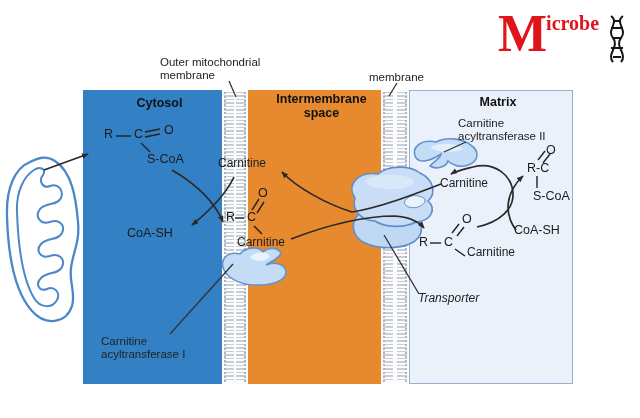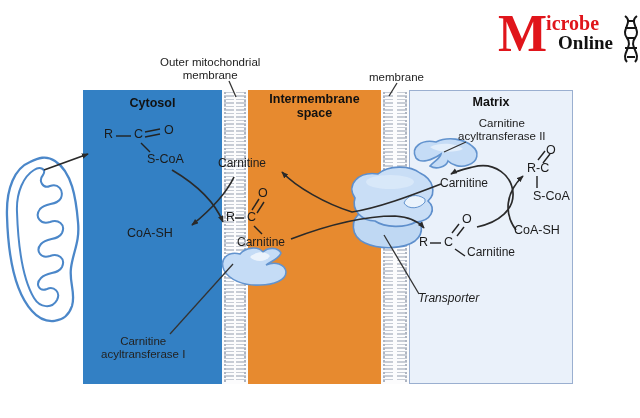--- a/index.html
+++ b/index.html
@@ -10,23 +10,23 @@
   .panel.ims{left:248px;width:133px;background:#E78A2F;}
   .panel.matrix{left:409px;width:164px;background:#EAF1FA;border:1.5px solid #9AAFD0;box-sizing:border-box;}
   .membrane{position:absolute;top:90px;height:294px;background:#FCFCFD;}
   .membrane.outer{left:222px;width:26px;}
   .membrane.inner{left:381px;width:28px;}
   .membrane .band{position:absolute;top:2px;bottom:2px;width:8px;
       background:repeating-linear-gradient(to bottom,#C7CCD5 0 1.2px,rgba(0,0,0,0) 1.2px 3.5px);}
   .membrane .band.l{left:2px;border-left:2px dotted #AEB5C2;}
   .membrane .band.r{right:2px;border-right:2px dotted #AEB5C2;}
   svg.overlay{position:absolute;left:0;top:0;z-index:5;pointer-events:none;}
-  .lbl{position:absolute;z-index:6;font-size:12px;color:#1E1E1E;white-space:nowrap;line-height:1.1;text-align:center;}
+  .lbl{position:absolute;z-index:6;font-size:12px;color:#1E1E1E;white-space:nowrap;line-height:1.1;}
   .lbl.sm{font-size:11.5px;color:#222;}
-  .lbl.bold{font-weight:bold;color:#111;font-size:12.5px;}
+  .lbl.bold{font-weight:bold;color:#111;font-size:12.5px;margin-left:7px;}
   .lbl.ctr{text-align:center;}
   .lbl.chem{font-size:12.5px;color:#1b1b1b;}
   .logo{position:absolute;left:498px;top:14px;z-index:7;display:flex;align-items:flex-start;}
   .logo-m{font-family:"Liberation Serif",serif;font-weight:bold;font-size:52px;line-height:40px;
           color:#E0151B;letter-spacing:-2px;}
   .logo-col{display:flex;flex-direction:column;margin-left:1px;}
   .logo-rest{font-family:"Liberation Serif",serif;font-weight:bold;font-size:20px;line-height:19px;color:#E0151B;}
   .logo-online{font-family:"Liberation Serif",serif;font-weight:bold;font-size:19px;line-height:19px;
                color:#111;padding-left:12px;}
   .dna{margin-left:6px;}
@@ -171,21 +171,20 @@
   <span class="lbl chem" style="left:462px;top:213px;">O</span>
   <span class="lbl chem" style="left:419px;top:236px;">R</span>
   <span class="lbl chem" style="left:444px;top:236px;">C</span>
   <span class="lbl" style="left:467px;top:246px;">Carnitine</span>
   <span class="lbl" style="left:418px;top:292px;font-style:italic;">Transporter</span>
 
   <div class="logo">
     <span class="logo-m">M</span>
     <span class="logo-col">
       <span class="logo-rest">icrobe</span>
-      <span class="logo-online">Online</span>
     </span>
     <svg class="dna" width="24" height="52" viewBox="0 0 24 52">
       <g stroke="#151515" stroke-width="2" fill="none">
         <path d="M6 2 C15 8,1 16,8 24 C15 32,1 40,8 48"></path>
         <path d="M18 2 C9 8,23 16,16 24 C9 32,23 40,16 48"></path>
         <line x1="8" y1="7" x2="16" y2="7"></line>
         <line x1="6" y1="14" x2="18" y2="14"></line>
         <line x1="8" y1="24" x2="16" y2="24"></line>
         <line x1="6" y1="34" x2="18" y2="34"></line>
         <line x1="8" y1="43" x2="16" y2="43"></line>

